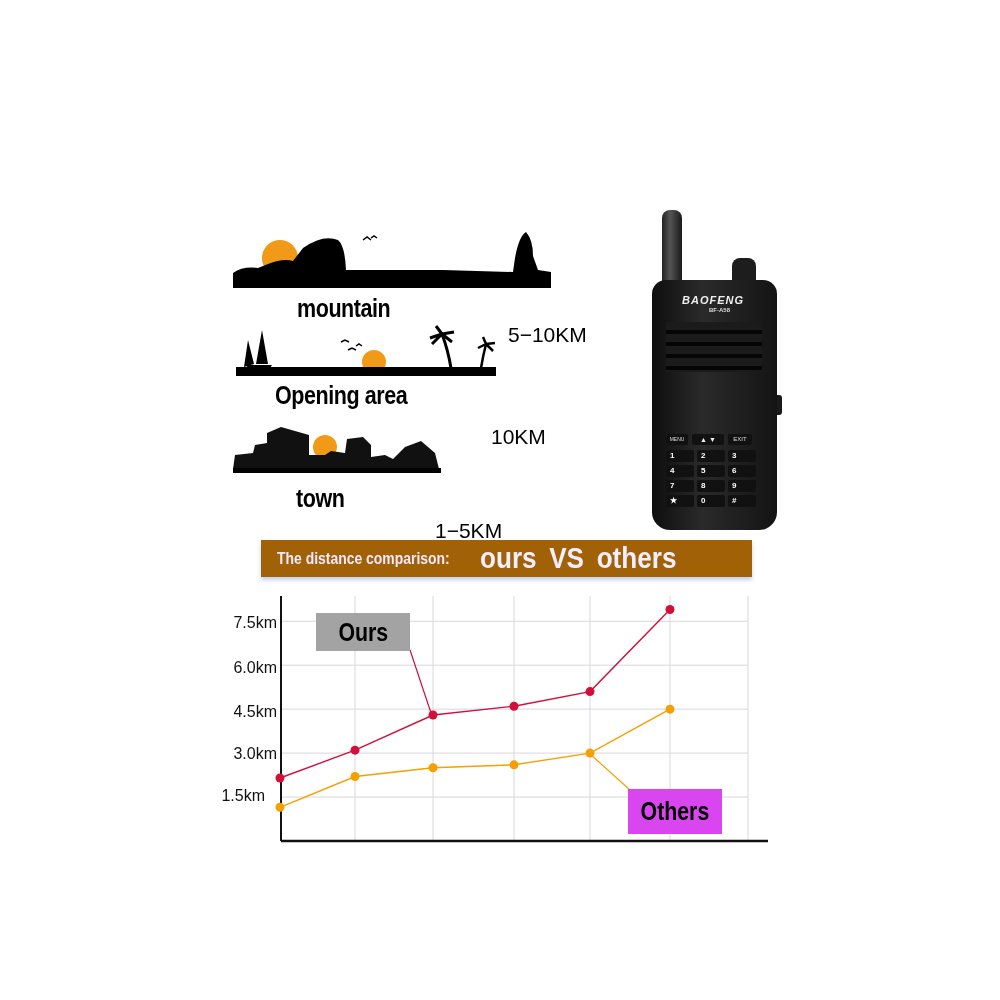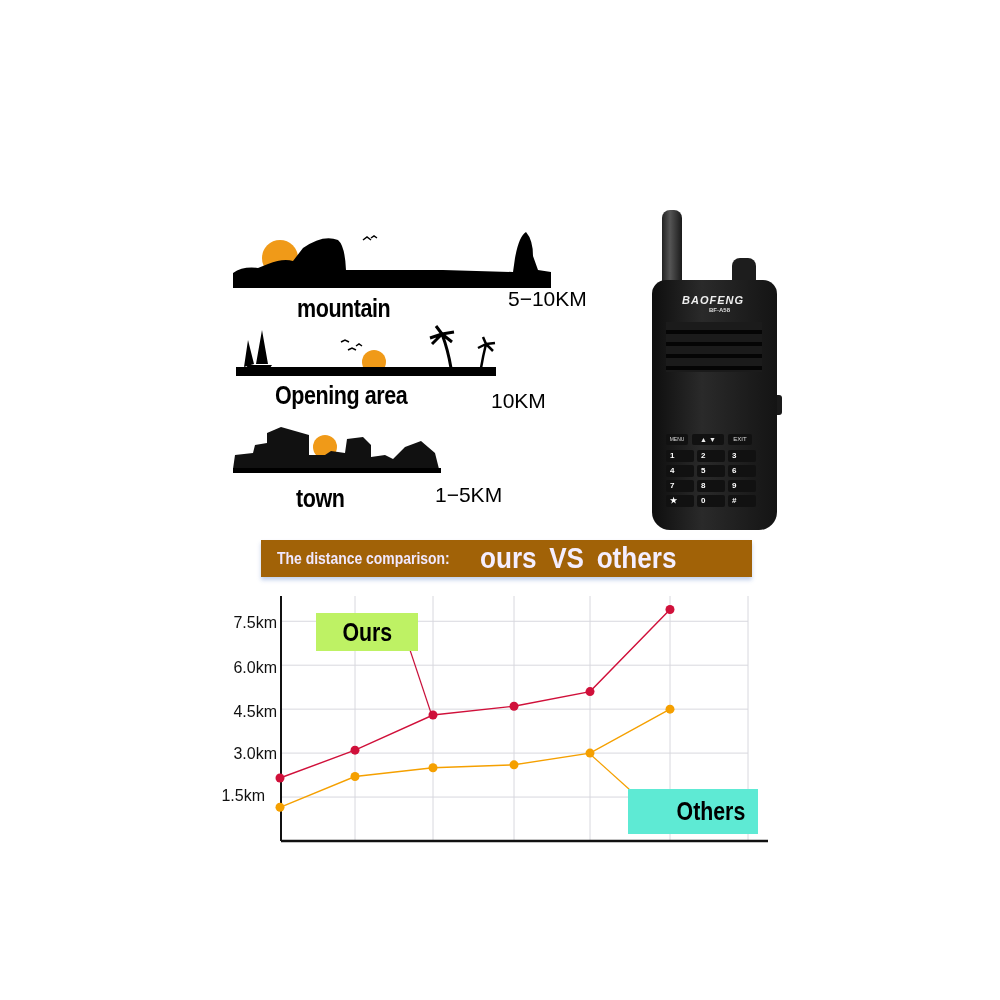--- a/index.html
+++ b/index.html
@@ -1,20 +1,20 @@
 <!DOCTYPE html>
 <html><head>
 <meta charset="utf-8">
 <style>
   html,body{margin:0;padding:0;}
   body{width:1000px;height:1000px;background:#ffffff;position:relative;overflow:hidden;font-family:"Liberation Sans",sans-serif;}
   .abs{position:absolute;}
   .lbl{font-family:"Liberation Sans",sans-serif;font-weight:bold;color:#000;position:absolute;white-space:nowrap;}
   .scene-name{font-size:25px;transform:scaleX(0.86);transform-origin:left top;letter-spacing:-0.5px;}
-  .scene-dist{font-size:21px;font-weight:normal;}
+  .scene-dist{font-size:21px;font-weight:normal;margin-top:36px;}
   .banner{position:absolute;left:261px;top:540px;width:491px;height:37px;background:#a16207;box-shadow:0 3px 4px rgba(80,120,200,0.35);}
   .banner .small{position:absolute;left:16px;top:9px;font-size:17px;color:#f0e8ff;font-weight:bold;transform:scaleX(0.82);transform-origin:left top;}
   .banner .big{position:absolute;left:219px;top:2px;font-size:29px;color:#f4eeff;font-weight:bold;transform:scaleX(0.9);transform-origin:left top;word-spacing:6px;}
   .ylab{position:absolute;font-size:16px;color:#111;width:70px;text-align:right;}
   .tag{position:absolute;font-weight:bold;font-size:26px;color:#000;display:flex;align-items:center;justify-content:center;}
   .tag span{transform:scaleX(0.82);display:inline-block;}
 </style>
 </head>
 <body>
 
@@ -119,18 +119,18 @@
       <circle cx="355" cy="776.54" r="4.5" fill="#f5a000"></circle>
       <circle cx="433" cy="767.75" r="4.5" fill="#f5a000"></circle>
       <circle cx="514" cy="764.8199999999999" r="4.5" fill="#f5a000"></circle>
       <circle cx="590" cy="753.1" r="4.5" fill="#f5a000"></circle>
       <circle cx="670" cy="709.15" r="4.5" fill="#f5a000"></circle>
     </g>
   <line x1="410" y1="650" x2="433" y2="719" stroke="#c8103a" stroke-width="1.2"></line>
   <line x1="590" y1="754" x2="630" y2="790" stroke="#f5a000" stroke-width="1.2"></line>
 </svg>
 
-<div class="tag" style="left:316px;top:613px;width:102px;height:38px;background:#bef264;">
+<div class="tag" style="left:316px;top:613px;width:94px;height:38px;background:#a3a3a3;">
   <span>Ours</span>
 </div>
-<div class="tag" style="left:628px;top:789px;width:94px;height:45px;background:#5eead4;padding-left:36px;">
+<div class="tag" style="left:628px;top:789px;width:94px;height:45px;background:#d946ef;">
   <span>Others</span>
 </div>
 
 </body></html>

